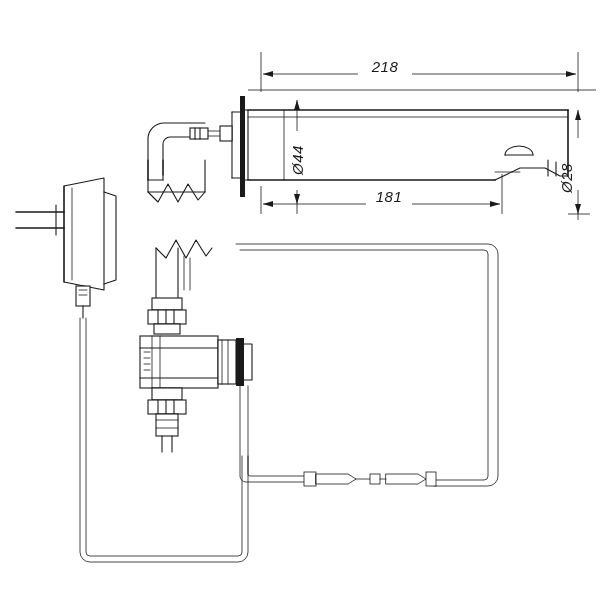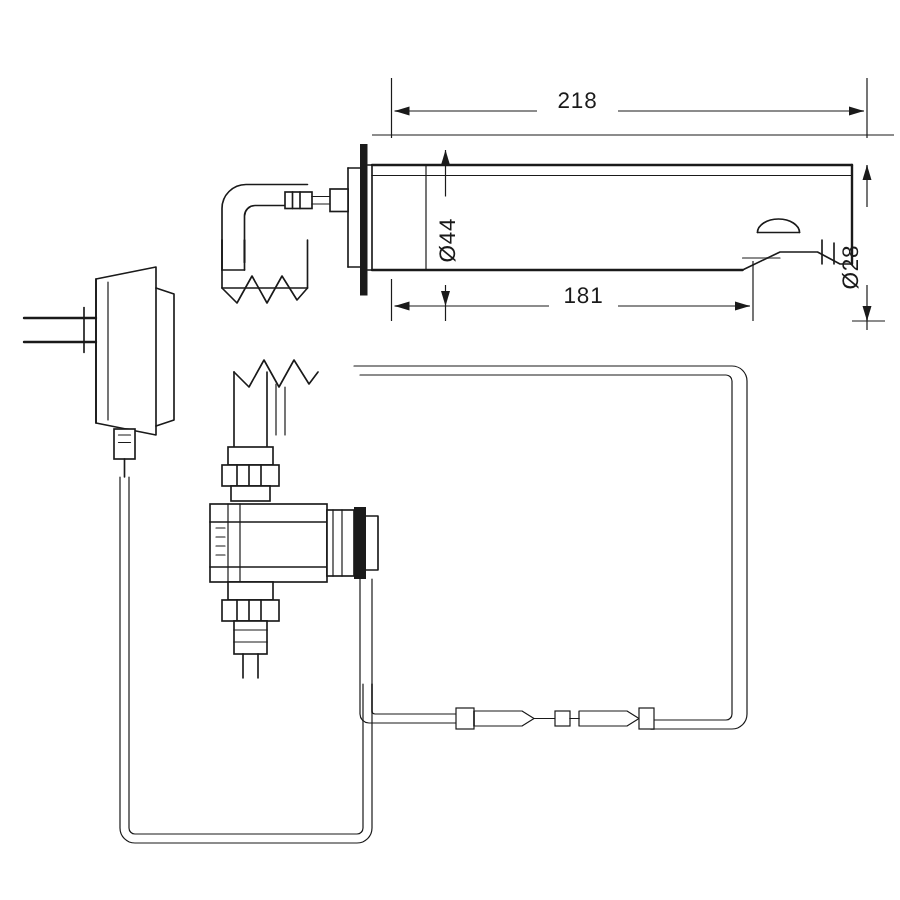--- a/index.html
+++ b/index.html
@@ -10,20 +10,21 @@
   body {
     width: 600px;
     height: 600px;
     font-family: "Liberation Sans", sans-serif;
     overflow: hidden;
   }
   #drawing-root {
     position: relative;
     width: 600px;
     height: 438px;
+    font-style: italic;
   }
   svg#technical-drawing {
     display: block;
     width: 600px;
     height: 600px;
   }
   .ln {
     stroke: #1a1a1a;
     stroke-width: 1.1;
     fill: none;

